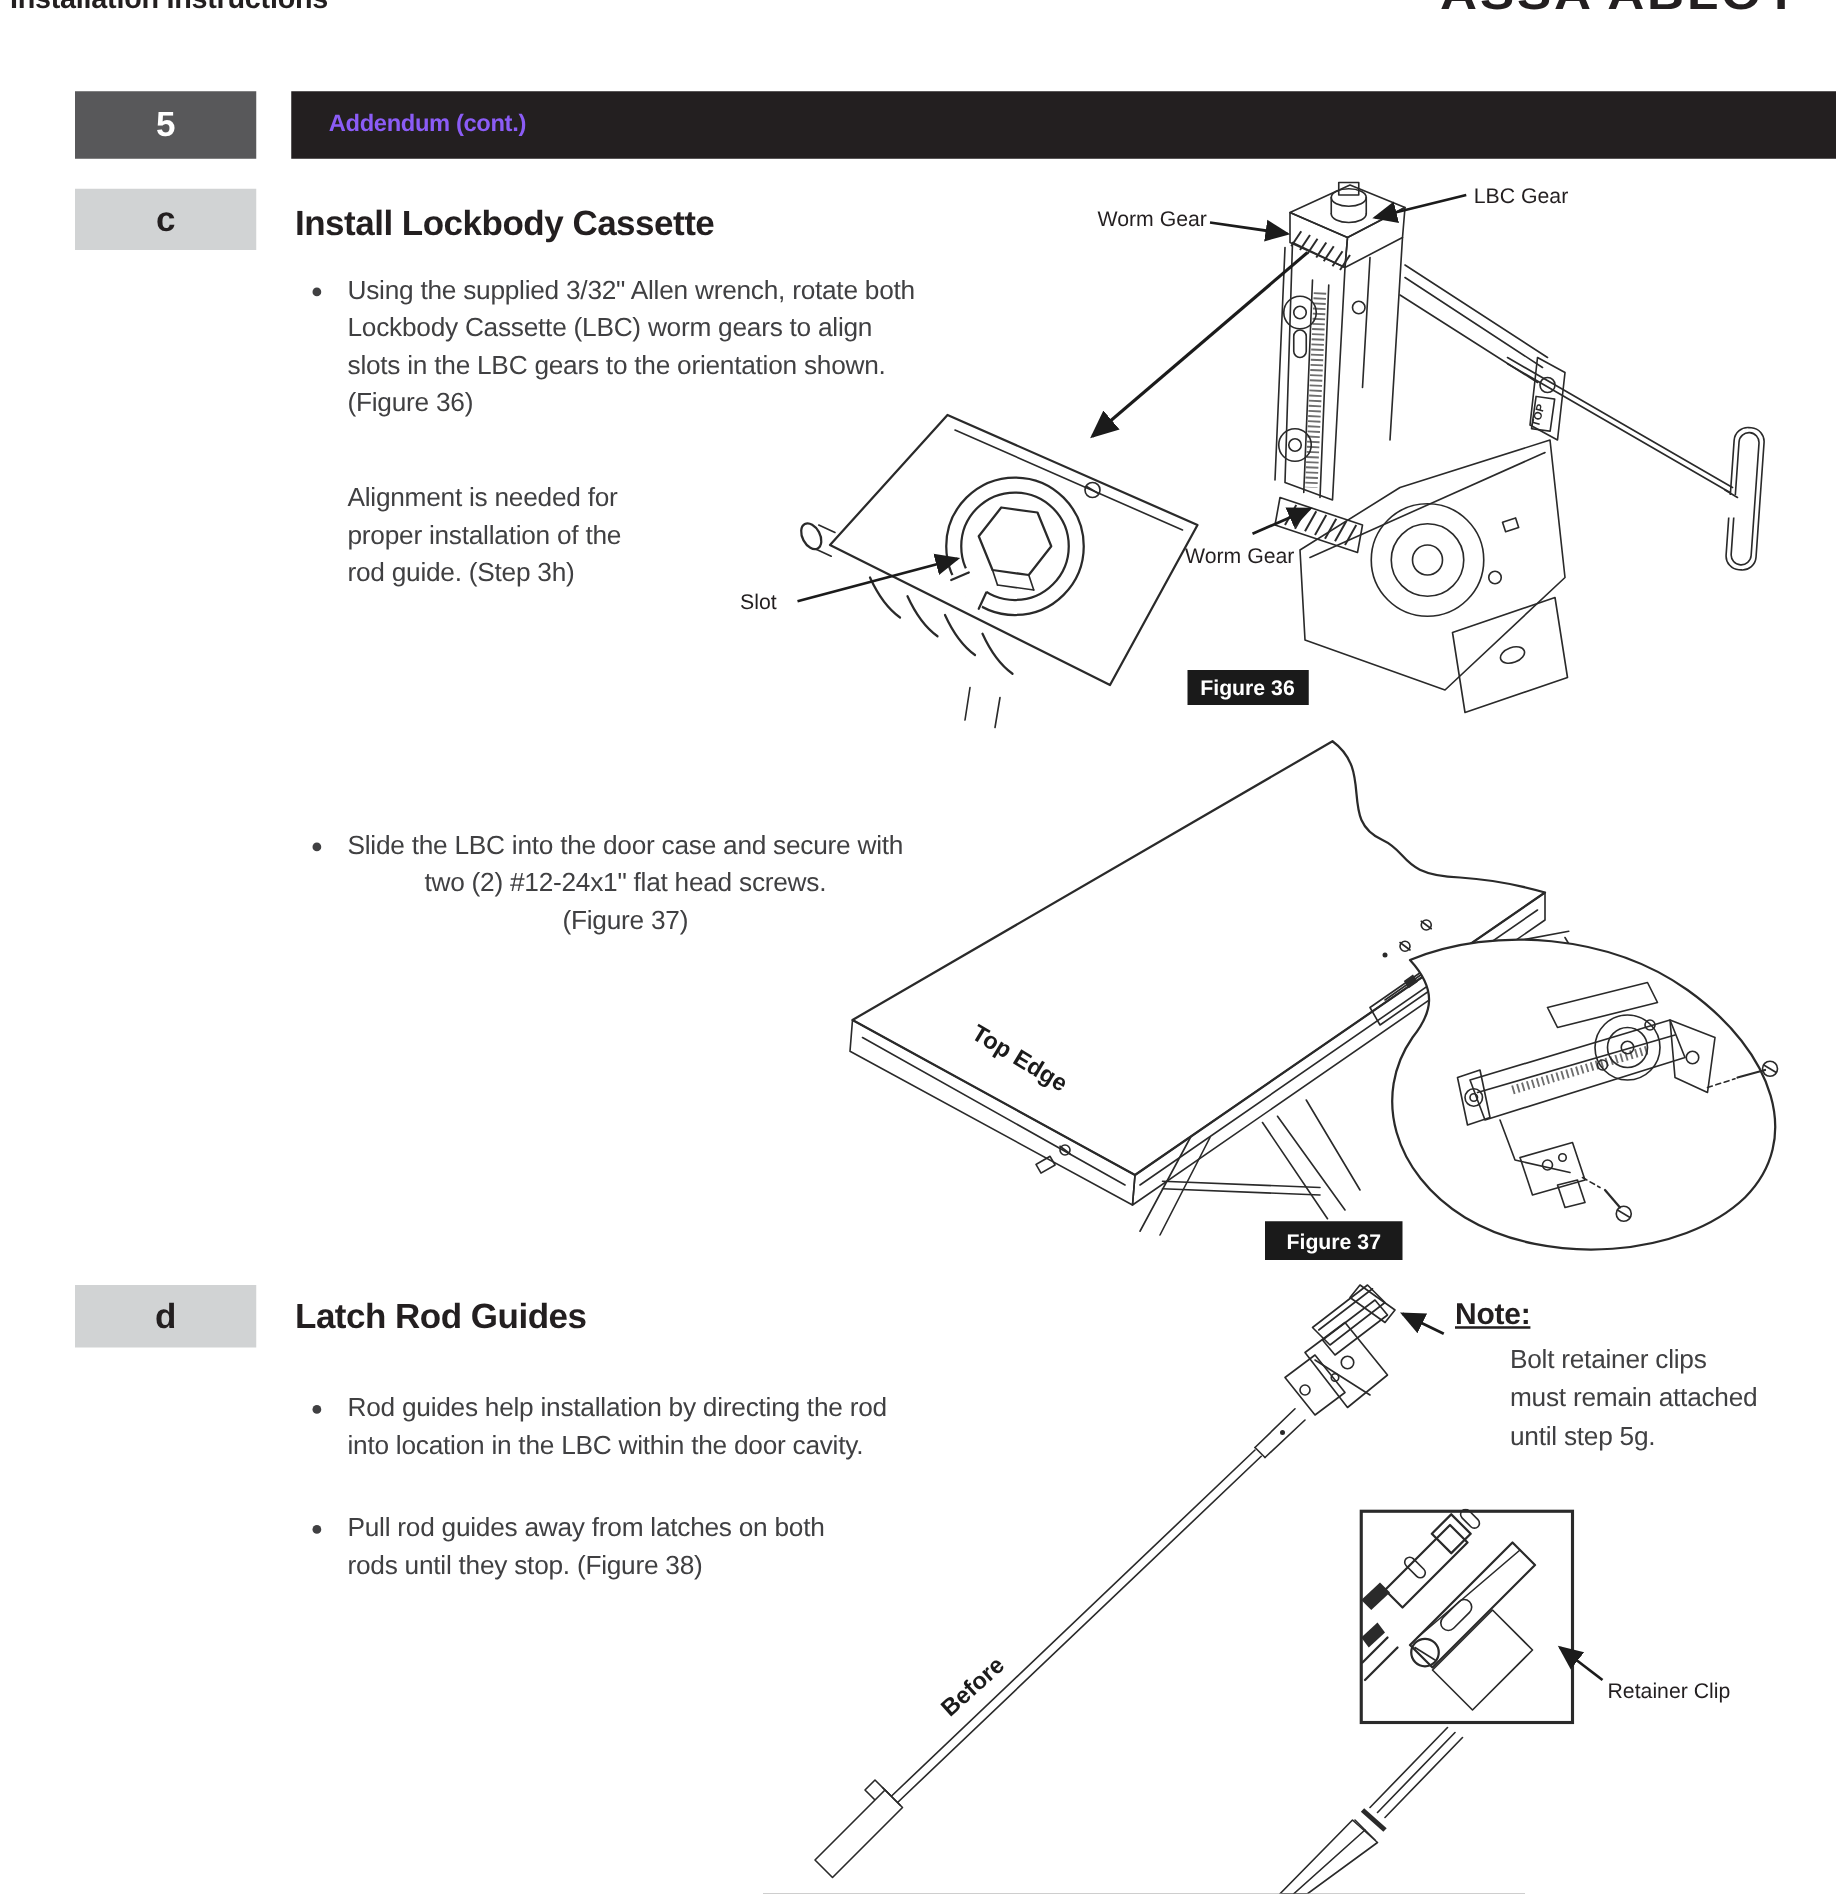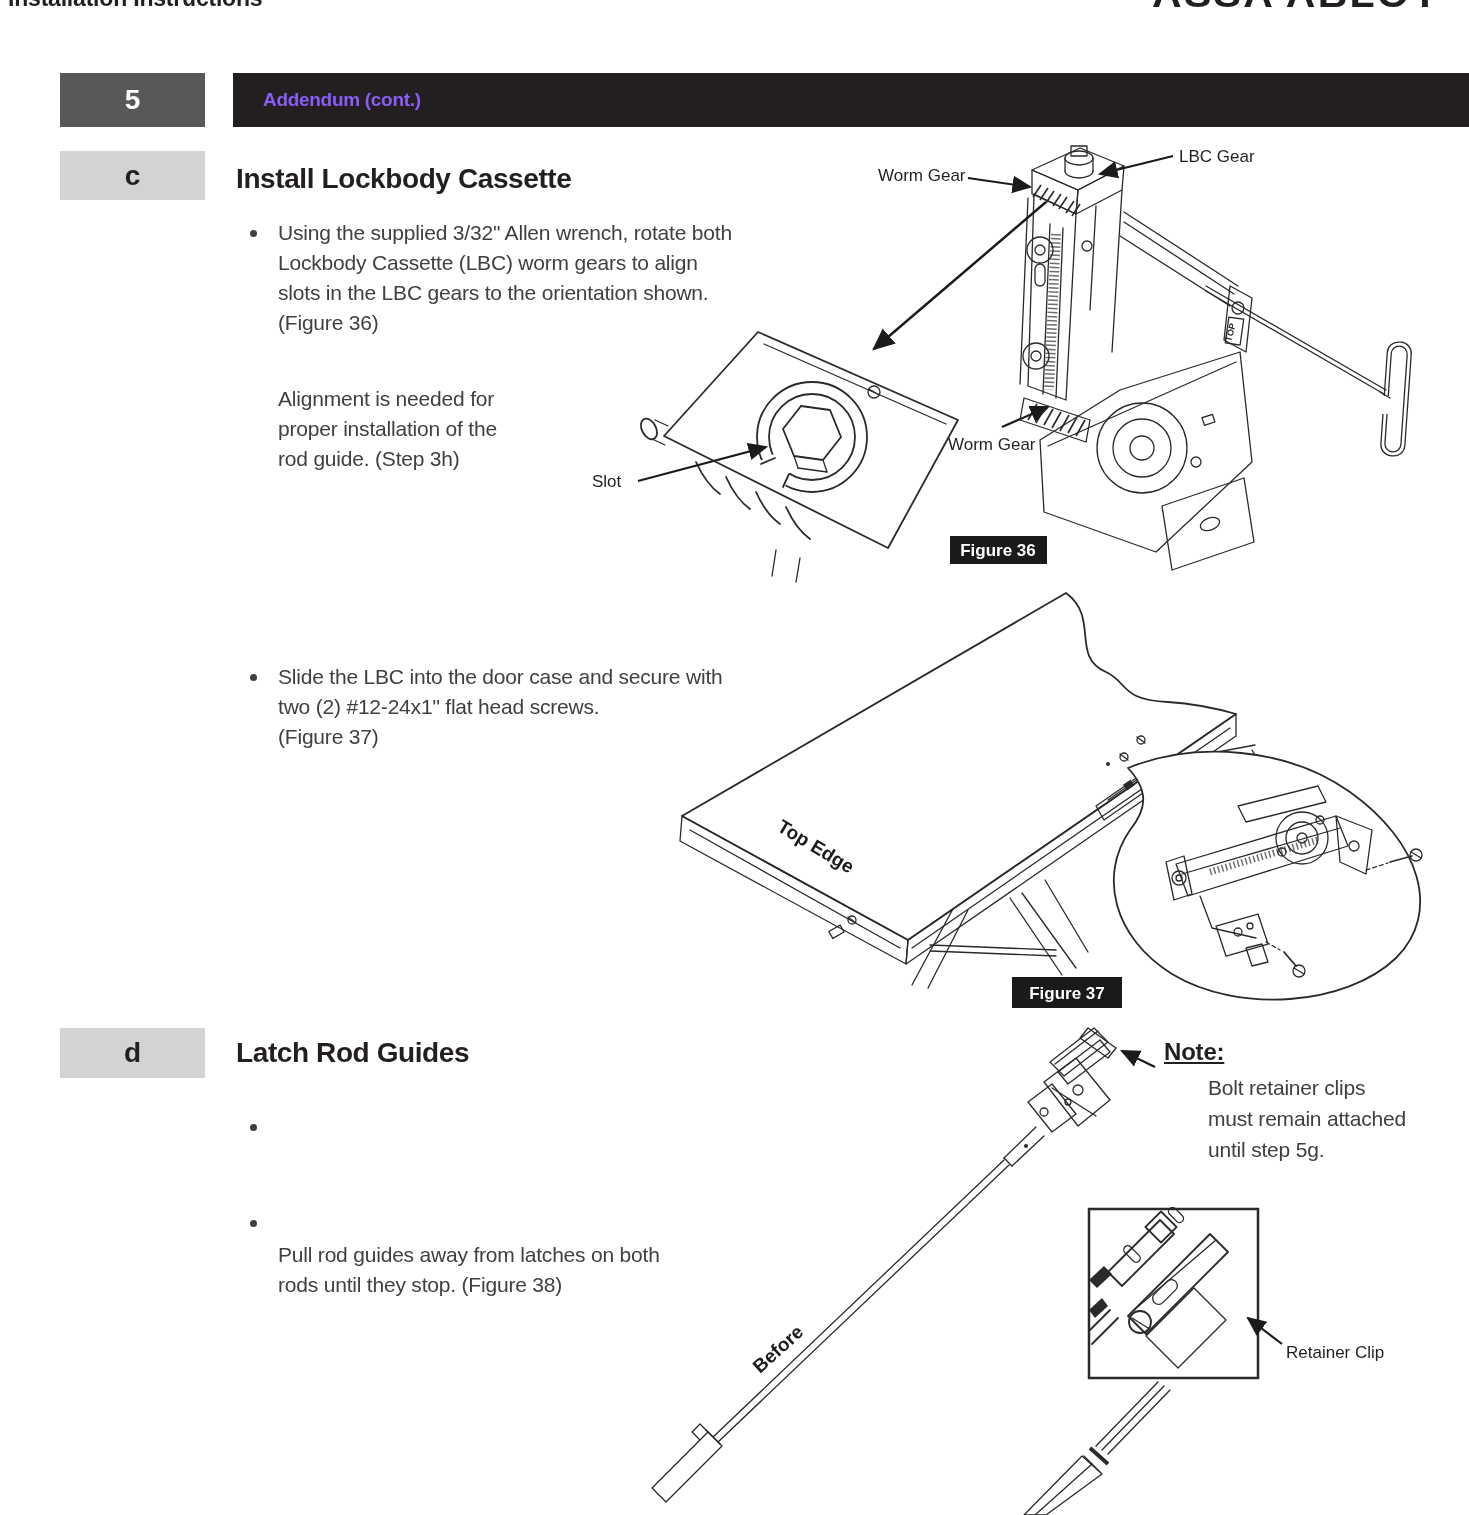--- a/index.html
+++ b/index.html
@@ -53,21 +53,21 @@
     <div>(Figure 36)</div>
   </div>
 
   <div class="abs body" style="left:278px;top:384px;">
     <div>Alignment is needed for</div>
     <div>proper installation of the</div>
     <div>rod guide. (Step 3h)</div>
   </div>
 
   <div class="abs dot" style="left:250px;top:674px;"></div>
-  <div class="abs body" style="left:278px;top:662px;">
+  <div class="abs body" style="left:278px;top:662px;text-align:center;">
     <div>Slide the LBC into the door case and secure with</div>
     <div>two (2) #12-24x1" flat head screws.</div>
     <div>(Figure 37)</div>
   </div>
 
   <svg style="left:560px;top:130px;" width="909" height="450" viewBox="560 130 909 450">
     <defs>
       <marker id="ah1" markerWidth="10" markerHeight="10" refX="8" refY="4.5" orient="auto">
         <path d="M0,0.5 L9,4.5 L0,8.5 Z" fill="#1b1b1b"></path>
       </marker>
@@ -293,23 +293,27 @@
     </g>
 
     <rect class="capbox" x="1012" y="977" width="110" height="31"></rect>
     <text class="captxt" x="1067" y="999">Figure 37</text>
   </svg>
 
   <div class="abs numbox boxd">d</div>
   <div class="abs h2" style="left:236px;top:1036px;">Latch Rod Guides</div>
 
   <div class="abs dot" style="left:250px;top:1124px;"></div>
+  <div class="abs body" style="left:278px;top:1112px;">
+    <div>Rod guides help installation by directing the rod</div>
+    <div>into location in the LBC within the door cavity.</div>
+  </div>
 
   <div class="abs dot" style="left:250px;top:1220px;"></div>
-  <div class="abs body" style="left:278px;top:1208px;margin-top:32px;">
+  <div class="abs body" style="left:278px;top:1208px;">
     <div>Pull rod guides away from latches on both</div>
     <div>rods until they stop. (Figure 38)</div>
   </div>
 
   <div class="abs note-title" style="left:1164px;top:1038px;">Note:</div>
   <div class="abs body" style="left:1164px;top:1072px;line-height:31px;margin-left:44px;">
     <div>Bolt retainer clips</div>
     <div>must remain attached</div>
     <div>until step 5g.</div>
   </div>

